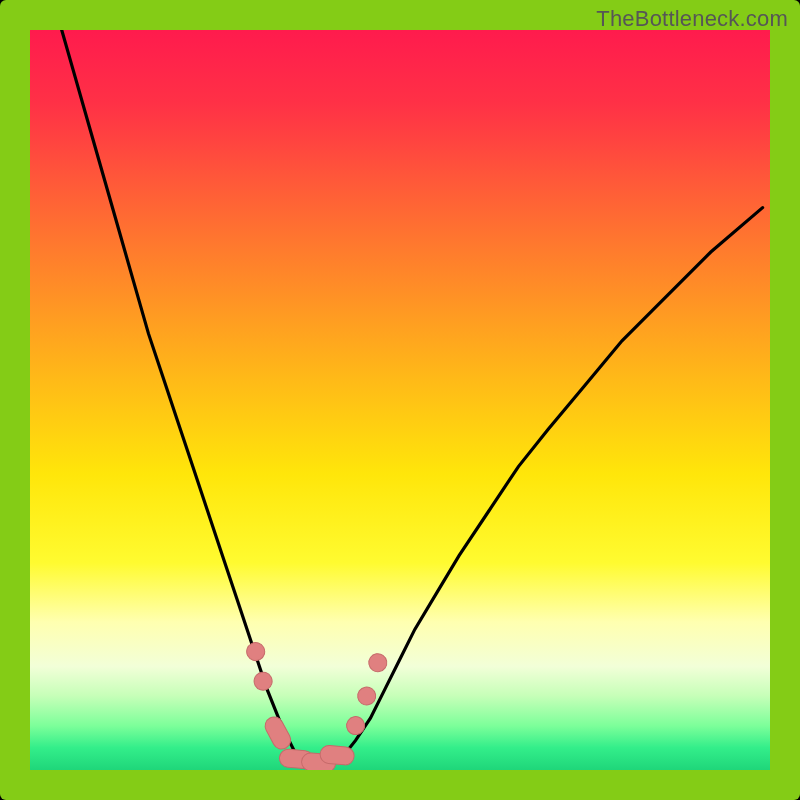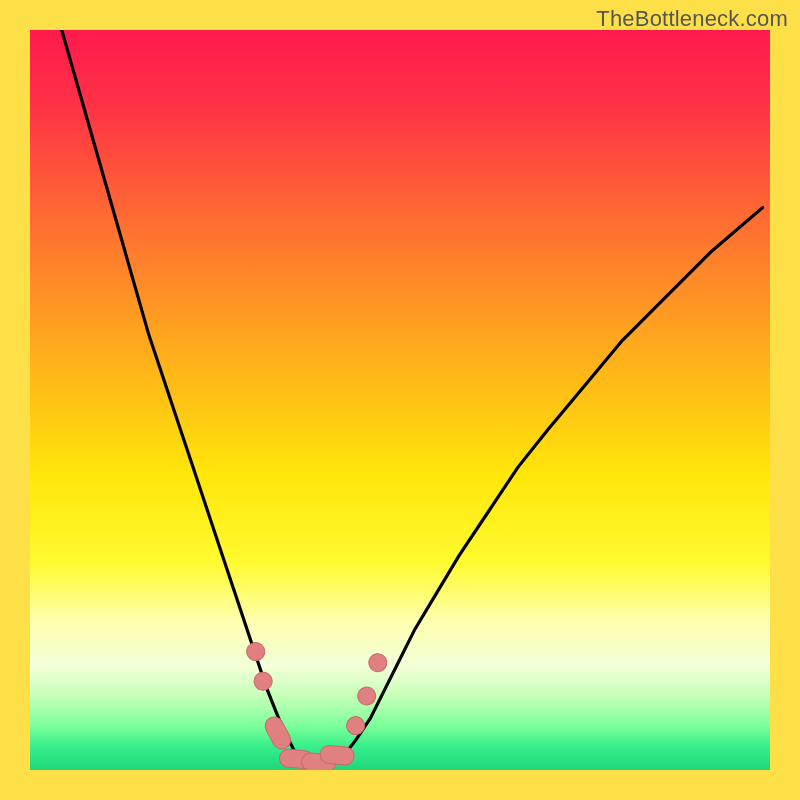--- a/index.html
+++ b/index.html
@@ -6,21 +6,22 @@
     margin: 0;
     padding: 0;
     width: 800px;
     height: 800px;
     background: #000;
     overflow: hidden;
   }
   .frame {
     position: absolute;
     inset: 0;
-    background: #fde047;
+    background: #84cc16;
+    border-radius: 6px;
   }
   .plot-area {
     position: absolute;
     left: 30px;
     top: 30px;
     width: 740px;
     height: 740px;
     overflow: hidden;
   }
   .gradient-bg {

